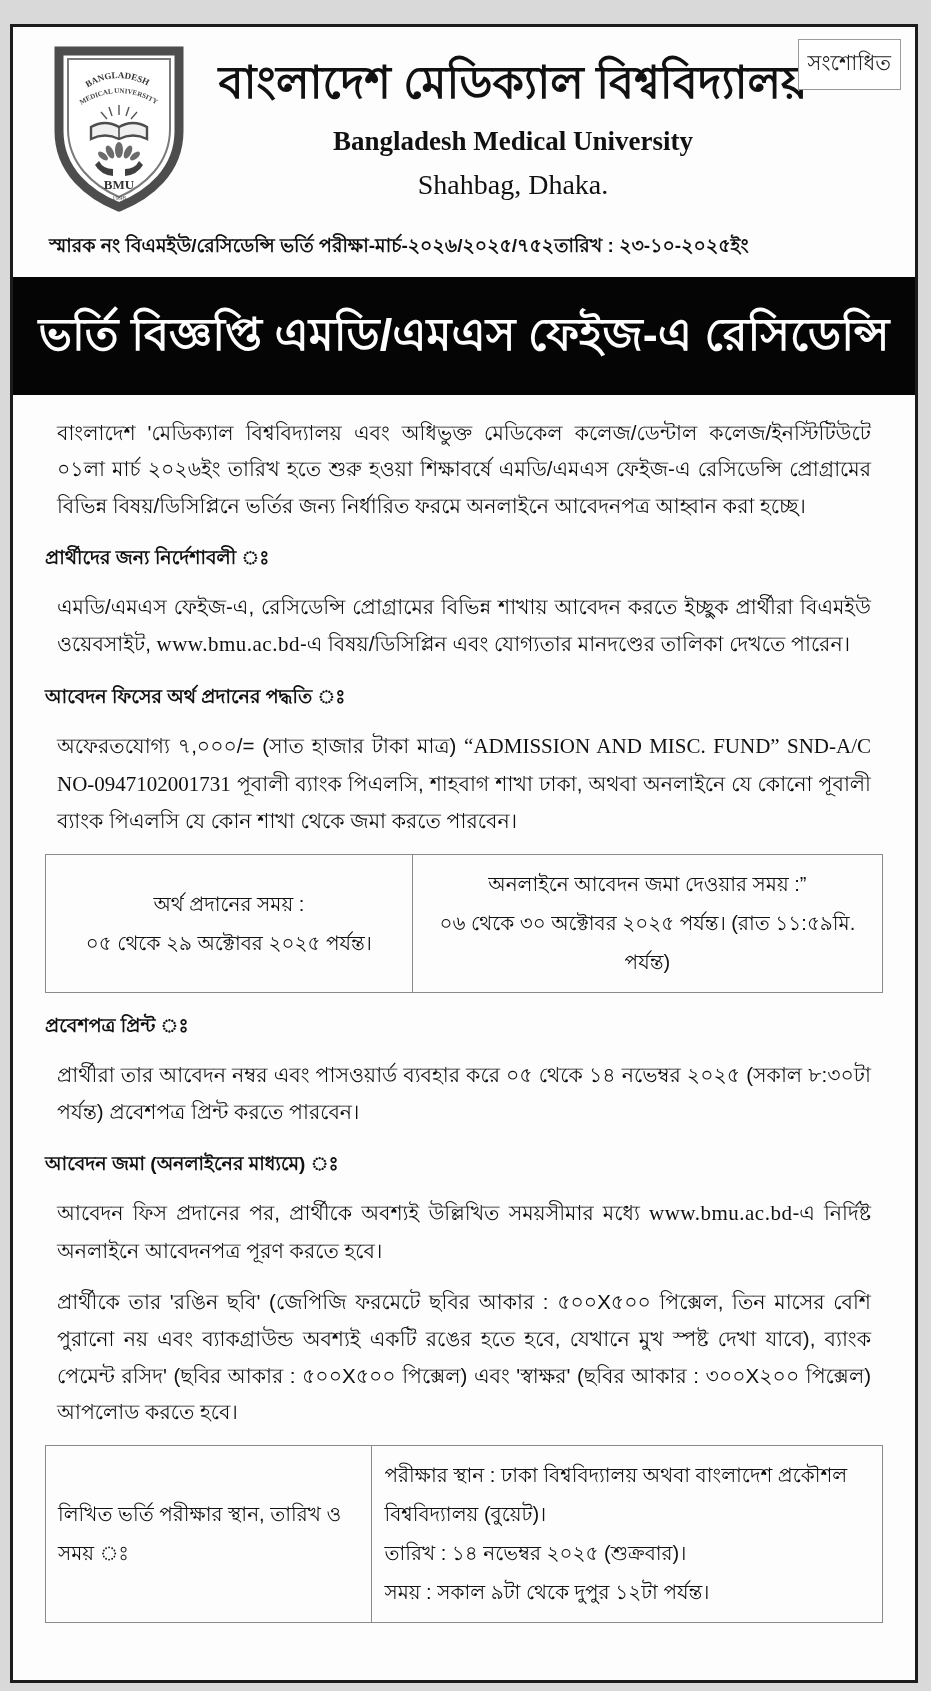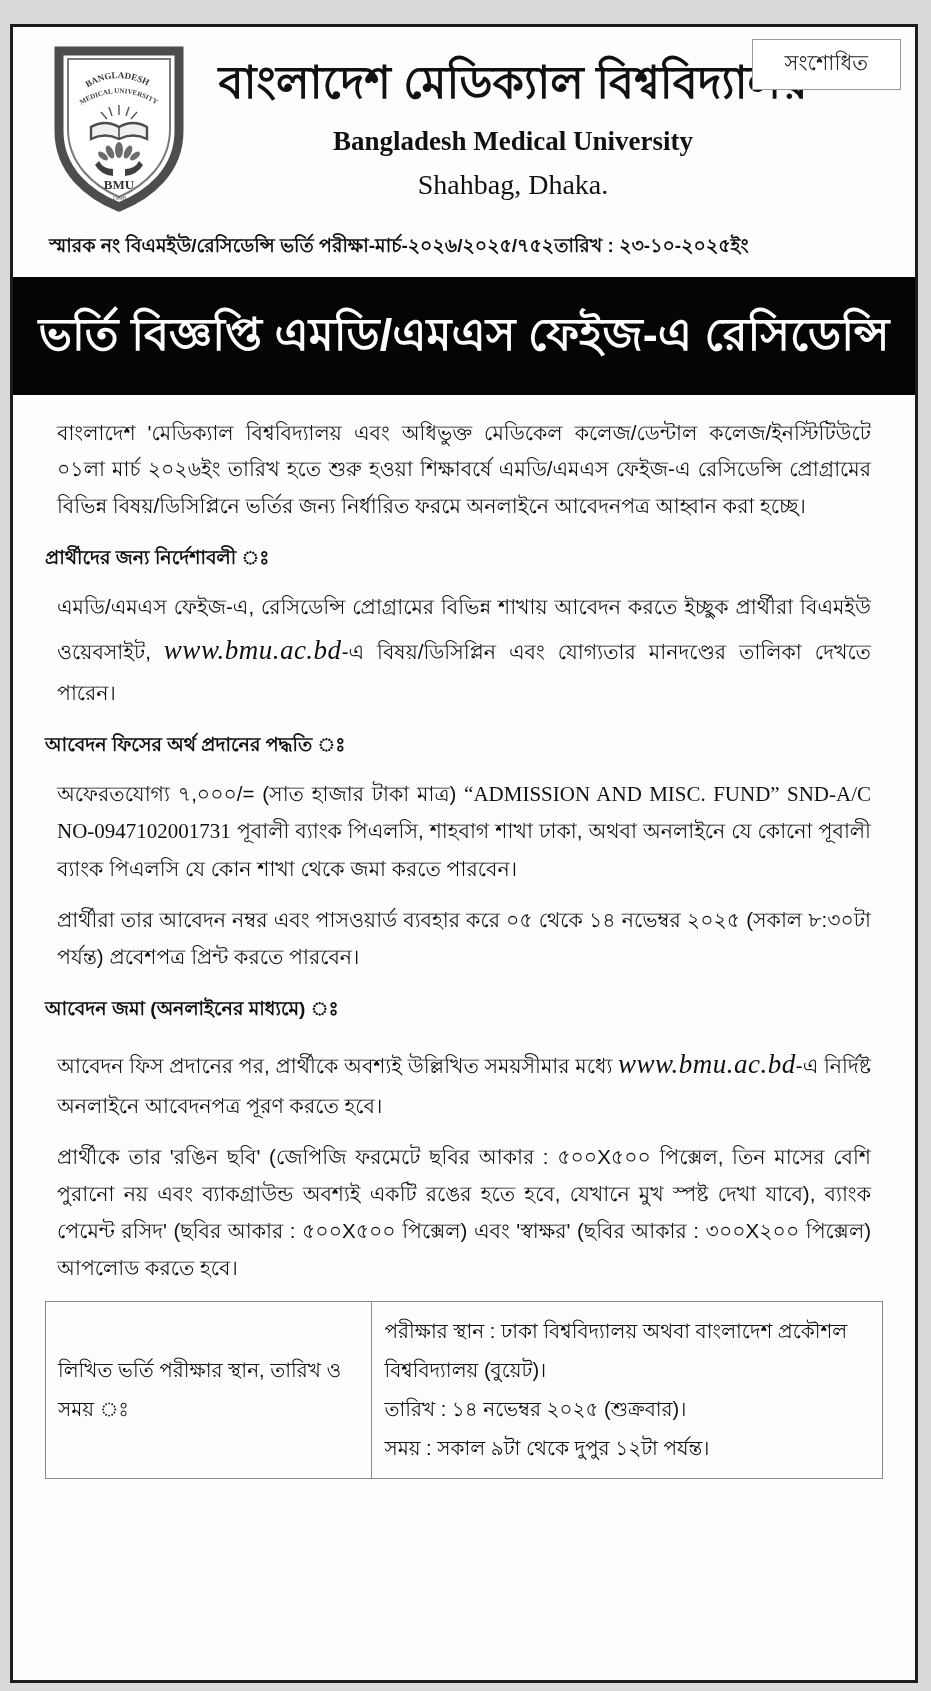--- a/index.html
+++ b/index.html
@@ -20,37 +20,37 @@
   
   .header{position:relative;display:flex;align-items:flex-start;padding:16px 20px 0 38px;}
   .logo{flex:0 0 140px;}
   .head-center{flex:1;text-align:center;padding-right:60px;}
   .org-bn{font-size:45px;font-weight:700;line-height:1.15;margin-top:14px;letter-spacing:0;}
   .org-en{font-family:"Liberation Serif","DejaVu Serif",serif;font-size:27px;font-weight:700;margin-top:17px;}
   .org-addr{font-family:"Liberation Serif","DejaVu Serif",serif;font-size:28px;margin-top:12px;}
   .revised{
     position:absolute;top:12px;right:14px;
     border:1px solid #9a9a9a;background:#fff;
-    padding:7px 32px;font-size:21px;color:#222;
+    padding:7px 9px;font-size:21px;color:#222;
   }
   .memo-row{
     display:flex;
     padding:14px 36px 12px 36px;font-size:19px;font-weight:600;
   }
   
   .banner{
     background:#050505;color:#fff;text-align:center;
     padding:24px 8px 26px 8px;margin-top:2px;
     font-weight:700;font-size:45px;line-height:1.5;
   }
   
   .content{padding:6px 32px 0 32px;}
   p.body{font-size:20.5px;line-height:1.8;text-align:justify;margin:14px 12px;}
   h3.sec{font-size:19px;font-weight:700;margin:18px 0 4px 0;}
-  .url{font-family:"Liberation Serif","DejaVu Serif",serif;font-size:27px;letter-spacing:.5px;font-style:italic;}
+  .url{font-family:"Liberation Serif","DejaVu Serif",serif;font-size:21px;letter-spacing:.5px;}
   .latin{font-family:"Liberation Serif","DejaVu Serif",serif;font-size:21px;}
   table.grid{width:100%;border-collapse:collapse;margin:12px 0;}
   table.grid td{border:1.5px solid #8a8a8a;font-size:20px;line-height:1.95;padding:10px 12px;}
   table.pay td{text-align:center;width:50%;}
   table.pay td.c1{width:39%;}
   table.exam td.label{width:39%;text-align:left;vertical-align:middle;}
   table.exam td.detail{text-align:left;}
 </style>
 </head>
 <body>
@@ -118,21 +118,36 @@
   <div class="content">
 
     <p class="body">বাংলাদেশ 'মেডিক্যাল বিশ্ববিদ্যালয় এবং অধিভুক্ত মেডিকেল কলেজ/ডেন্টাল কলেজ/ইনস্টিটিউটে ০১লা মার্চ ২০২৬ইং তারিখ হতে শুরু হওয়া শিক্ষাবর্ষে এমডি/এমএস ফেইজ-এ রেসিডেন্সি প্রোগ্রামের বিভিন্ন বিষয়/ডিসিপ্লিনে ভর্তির জন্য নির্ধারিত ফরমে অনলাইনে আবেদনপত্র আহ্বান করা হচ্ছে।</p>
 
     <h3 class="sec">প্রার্থীদের জন্য নির্দেশাবলী ঃ</h3>
     <p class="body"><span>এমডি/এমএস ফেইজ-এ, রেসিডেন্সি প্রোগ্রামের বিভিন্ন শাখায় আবেদন করতে ইচ্ছুক প্রার্থীরা বিএমইউ ওয়েবসাইট, </span><span class="url">www.bmu.ac.bd</span><span>-এ বিষয়/ডিসিপ্লিন এবং যোগ্যতার মানদণ্ডের তালিকা দেখতে পারেন।</span></p>
 
     <h3 class="sec">আবেদন ফিসের অর্থ প্রদানের পদ্ধতি ঃ</h3>
     <p class="body"><span>অফেরতযোগ্য ৭,০০০/= (সাত হাজার টাকা মাত্র) </span><span class="latin">“ADMISSION AND MISC. FUND” SND-A/C NO-0947102001731</span><span> পূবালী ব্যাংক পিএলসি, শাহবাগ শাখা ঢাকা, অথবা অনলাইনে যে কোনো পূবালী ব্যাংক পিএলসি যে কোন শাখা থেকে জমা করতে পারবেন।</span></p>
 
+    <table class="grid pay">
+      <tbody>
+          <tr>
+        <td class="c1">
+          <div>অর্থ প্রদানের সময় :</div>
+          <div>০৫ থেকে ২৯ অক্টোবর ২০২৫ পর্যন্ত।</div>
+        </td>
+        <td>
+          <div>অনলাইনে আবেদন জমা দেওয়ার সময় :”</div>
+          <div>০৬ থেকে ৩০ অক্টোবর ২০২৫ পর্যন্ত। (রাত ১১:৫৯মি. পর্যন্ত)</div>
+        </td>
+      </tr>
+    </tbody>
+      </table>
 
+    <h3 class="sec">প্রবেশপত্র প্রিন্ট ঃ</h3>
     <p class="body">প্রার্থীরা তার আবেদন নম্বর এবং পাসওয়ার্ড ব্যবহার করে ০৫ থেকে ১৪ নভেম্বর ২০২৫ (সকাল ৮:৩০টা পর্যন্ত) প্রবেশপত্র প্রিন্ট করতে পারবেন।</p>
 
     <h3 class="sec">আবেদন জমা (অনলাইনের মাধ্যমে) ঃ</h3>
     <p class="body"><span>আবেদন ফিস প্রদানের পর, প্রার্থীকে অবশ্যই উল্লিখিত সময়সীমার মধ্যে </span><span class="url">www.bmu.ac.bd</span><span>-এ নির্দিষ্ট অনলাইনে আবেদনপত্র পূরণ করতে হবে।</span></p>
 
     <p class="body">প্রার্থীকে তার 'রঙিন ছবি' (জেপিজি ফরমেটে ছবির আকার : ৫০০X৫০০ পিক্সেল, তিন মাসের বেশি পুরানো নয় এবং ব্যাকগ্রাউন্ড অবশ্যই একটি রঙের হতে হবে, যেখানে মুখ স্পষ্ট দেখা যাবে), ব্যাংক পেমেন্ট রসিদ' (ছবির আকার : ৫০০X৫০০ পিক্সেল) এবং 'স্বাক্ষর' (ছবির আকার : ৩০০X২০০ পিক্সেল) আপলোড করতে হবে।</p>
 
     <table class="grid exam">
       <tbody>
           <tr>

